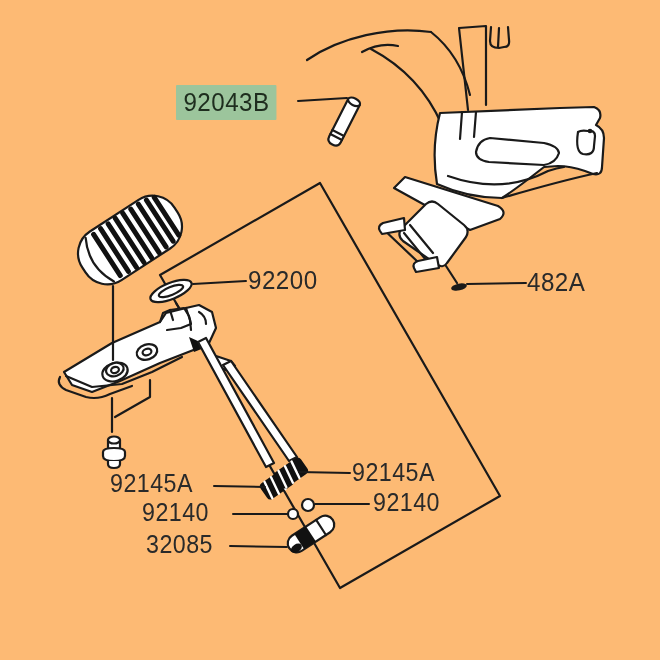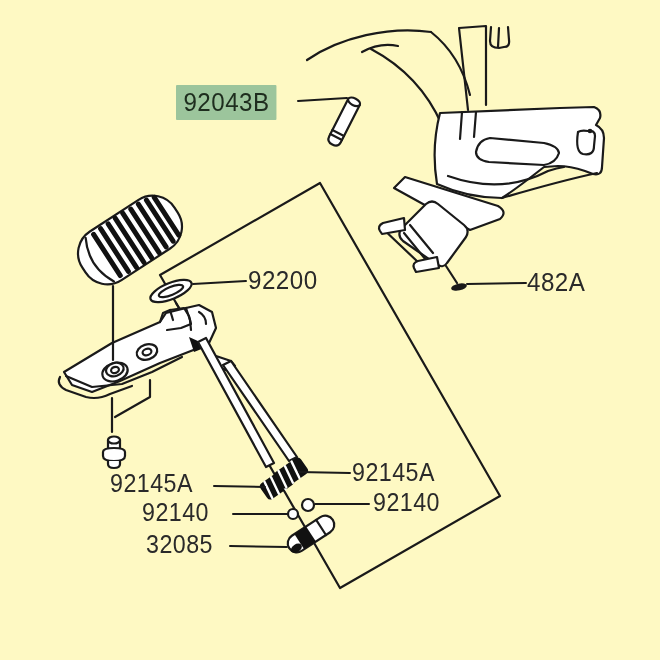--- a/index.html
+++ b/index.html
@@ -1,16 +1,16 @@
 <!DOCTYPE html>
 <html><head>
 <meta charset="utf-8">
 <style>
   html,body{margin:0;padding:0;background:#ffffff;}
-  #stage{position:relative;width:660px;height:660px;background:#fef9c3;overflow:hidden;
+  #stage{position:relative;width:660px;height:660px;background:#fdba74;overflow:hidden;
          font-family:"Liberation Sans",sans-serif;}
   #art{position:absolute;left:0;top:0;}
   .lbl{position:absolute;color:#2a2a2a;white-space:nowrap;line-height:1;
        transform:scaleX(.93);transform-origin:left top;letter-spacing:.5px;cursor:pointer;}
   .lbl-26{font-size:26px;}
   .lbl-25{font-size:25px;}
   .hl{background:#9cc59c;color:#1e2d1e;padding:4px 7px 5px 8px;border-radius:1px;}
 </style>
 </head>
 <body>

